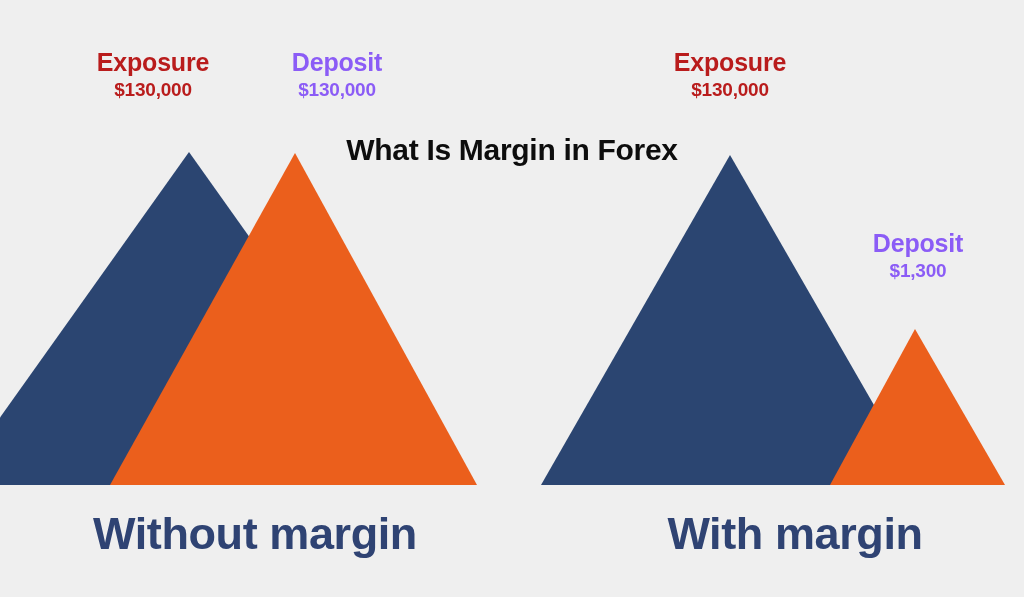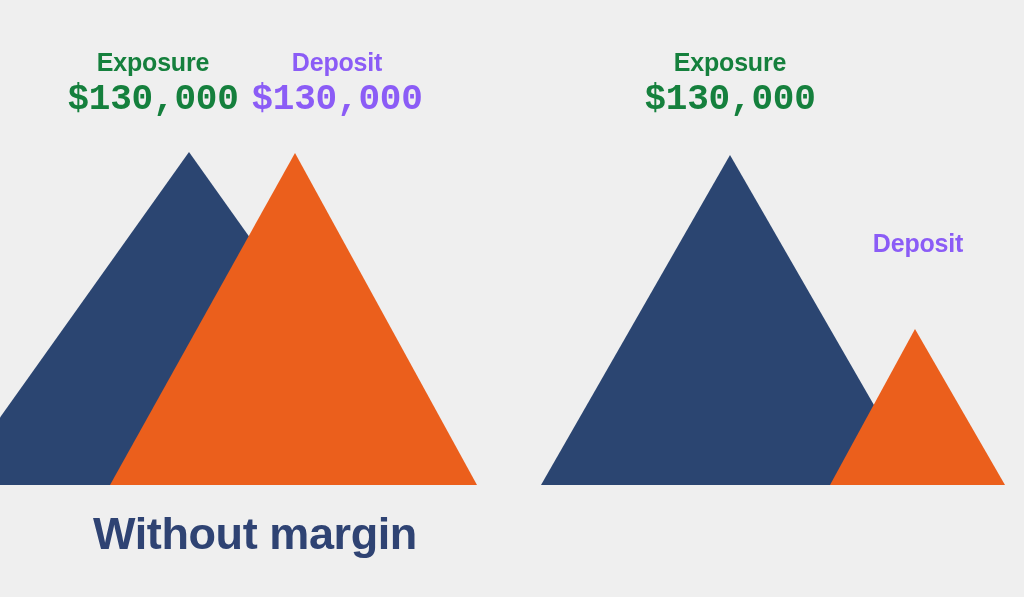--- a/index.html
+++ b/index.html
@@ -33,24 +33,23 @@
     font-weight: bold;
     letter-spacing: -0.2px;
     white-space: nowrap;
   }
   .label-block .lbl-title {
     display: block;
     font-size: 25px;
   }
   .label-block .lbl-value {
     display: block;
-    font-size: 36px;
-    font-family: Liberation Mono, monospace;
+    font-size: 19px;
   }
-  .exposure-label { color: #15803d; }
+  .exposure-label { color: #b91c1c; }
   .deposit-label  { color: #8b5cf6; }
 
   #label-exposure-left  { left: 60px;  top: 47px;  width: 186px; }
   #label-deposit-left   { left: 244px; top: 47px;  width: 186px; }
   #label-exposure-right { left: 637px; top: 47px;  width: 186px; }
   #label-deposit-right  { left: 828px; top: 228px; width: 180px; }
 
   #chart-title {
     position: absolute;
     left: 0;
@@ -98,19 +97,22 @@
     <span class="lbl-value">$130,000</span>
   </div>
 
   <div class="label-block exposure-label" id="label-exposure-right">
     <span class="lbl-title">Exposure</span>
     <span class="lbl-value">$130,000</span>
   </div>
 
   <div class="label-block deposit-label" id="label-deposit-right">
     <span class="lbl-title">Deposit</span>
+    <span class="lbl-value">$1,300</span>
   </div>
 
+  <div id="chart-title">What Is Margin in Forex</div>
 
   <div class="caption" id="caption-left">Without margin</div>
 
+  <div class="caption" id="caption-right">With margin</div>
 
 </div>
 
 </body></html>

